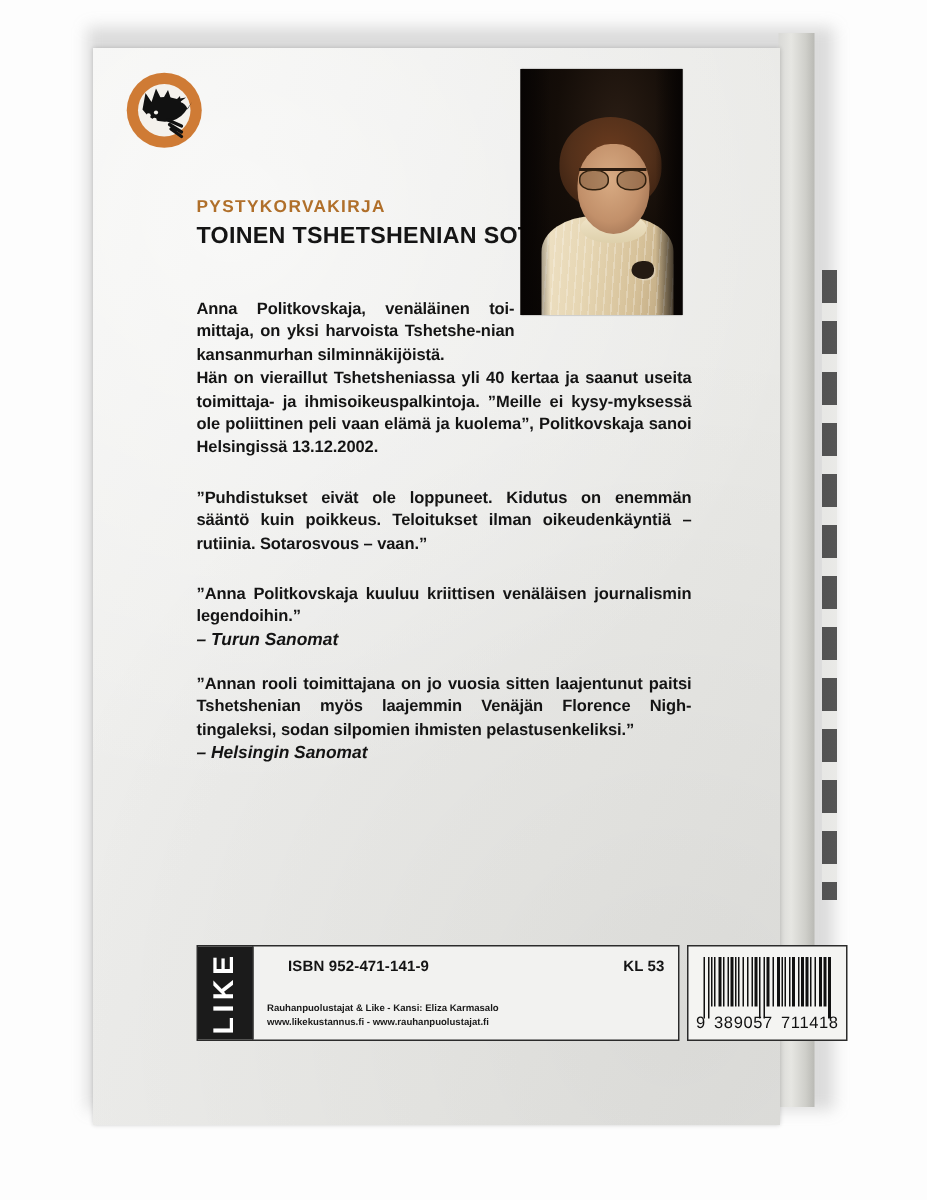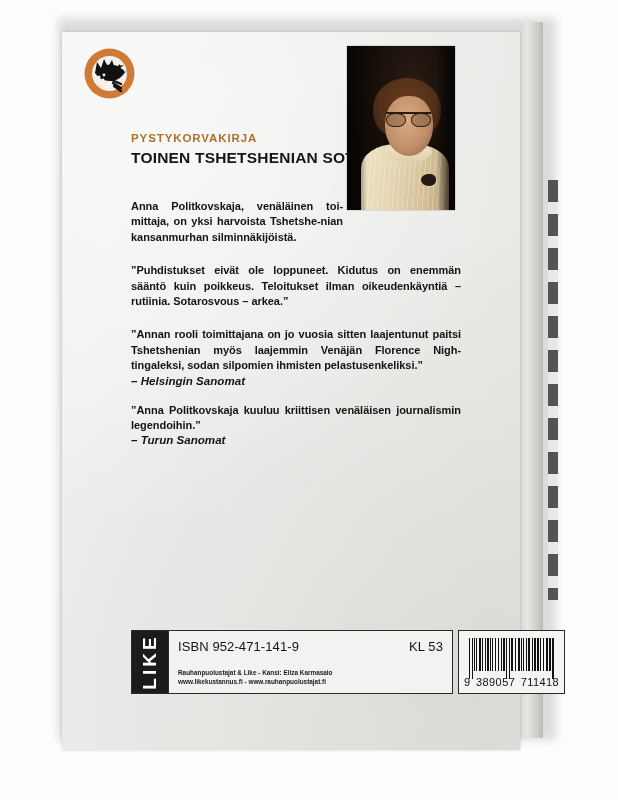--- a/index.html
+++ b/index.html
@@ -233,24 +233,25 @@
     flex: 1;
     padding: 8px 9px 0 9px;
     position: relative;
   }
   .isbn-row {
     display: flex;
     justify-content: space-between;
     align-items: baseline;
   }
   .isbn-row div {
-    font-weight: normal;
-    font-size: 13px;
+    font-weight: bold;
+    font-size: 10px;
     color: #141414;
     letter-spacing: .1px;
+    margin-left: 14px;
   }
   .credits {
     position: absolute;
     left: 9px;
     bottom: 7px;
   }
   .credits div {
     font-weight: bold;
     font-size: 6.4px;
     color: #1a1a1a;
@@ -336,33 +337,34 @@
       <div class="ph-shadow-l"></div>
       <div class="ph-shadow-r"></div>
     </div>
 
     <div class="textcol">
       <p class="kicker">PYSTYKORVAKIRJA</p>
       <p class="title">TOINEN TSHETSHENIAN SOTA</p>
 
       <p class="body-para p-lead">
         <span>Anna Politkovskaja, venäläinen toi-mittaja, on yksi harvoista Tshetshe-nian kansanmurhan silminnäkijöistä.</span>
+        <span class="runon">Hän on vieraillut Tshetsheniassa yli 40 kertaa ja saanut useita toimittaja- ja ihmisoikeuspalkintoja. ”Meille ei kysy-myksessä ole poliittinen peli vaan elämä ja kuolema”, Politkovskaja sanoi Helsingissä 13.12.2002.</span>
       </p>
 
-      <p class="body-para">”Puhdistukset eivät ole loppuneet. Kidutus on enemmän sääntö kuin poikkeus. Teloitukset ilman oikeudenkäyntiä – rutiinia. Sotarosvous – arkea.”</p>
-
+      <p class="body-para">”Puhdistukset eivät ole loppuneet. Kidutus on enemmän sääntö kuin poikkeus. Teloitukset ilman oikeudenkäyntiä – rutiinia. Sotarosvous – vaan.”</p>
+
+
+      <div class="quote-block">
+        <p class="body-para" style="margin-bottom:0">”Anna Politkovskaja kuuluu kriittisen venäläisen journalismin legendoihin.”</p>
+        <p class="src">– Turun Sanomat</p>
+      </div>
 
       <div class="quote-block">
         <p class="body-para" style="margin-bottom:0">”Annan rooli toimittajana on jo vuosia sitten laajentunut paitsi Tshetshenian myös laajemmin Venäjän Florence Nigh-tingaleksi, sodan silpomien ihmisten pelastusenkeliksi.”</p>
         <p class="src">– Helsingin Sanomat</p>
-      </div>
-
-      <div class="quote-block">
-        <p class="body-para" style="margin-bottom:0">”Anna Politkovskaja kuuluu kriittisen venäläisen journalismin legendoihin.”</p>
-        <p class="src">– Turun Sanomat</p>
       </div>
     </div>
 
     <div class="footer">
       <div class="like-logo">
         <span>LIKE</span>
       </div>
       <div class="footer-body">
         <div class="isbn-row">
           <div>ISBN 952-471-141-9</div>

